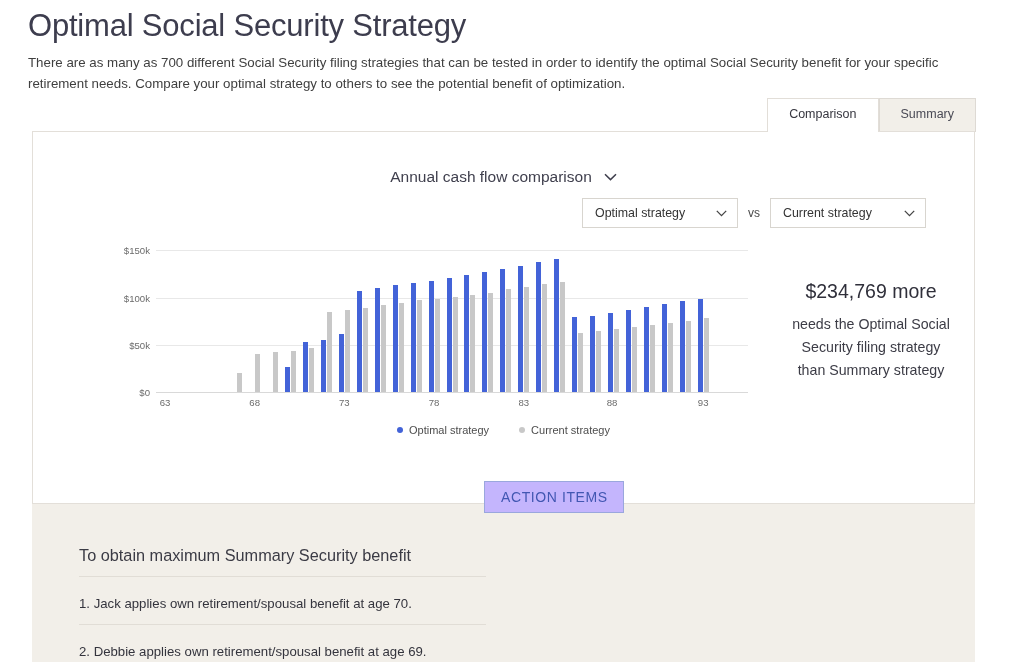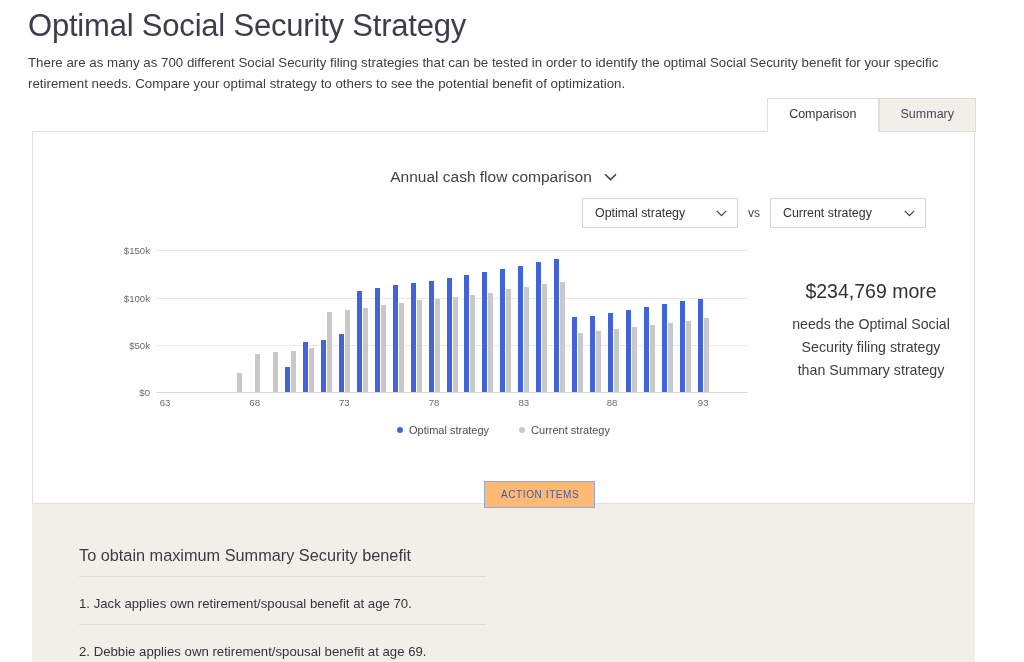--- a/index.html
+++ b/index.html
@@ -140,23 +140,23 @@
     margin-top:24px;
   }
   .summary-text {
     font-size:14.2px; line-height:23px; color:#3c3c46;
   }
 
   
   .action-btn {
     position:absolute; left:451px; top:349px;
     border:1px solid #9aa7dd;
-    background:#fdba74;
+    background:#c4b5fd;
     color:#4257b2;
-    font-size:10px;
+    font-size:14px;
     letter-spacing:0.6px;
     padding:7px 15px 7px 16px;
     cursor:pointer;
   }
 
   
   .bottom {
     position:absolute; left:32px; top:504px;
     width:943px; height:158px;
     background:#f2efe9;

